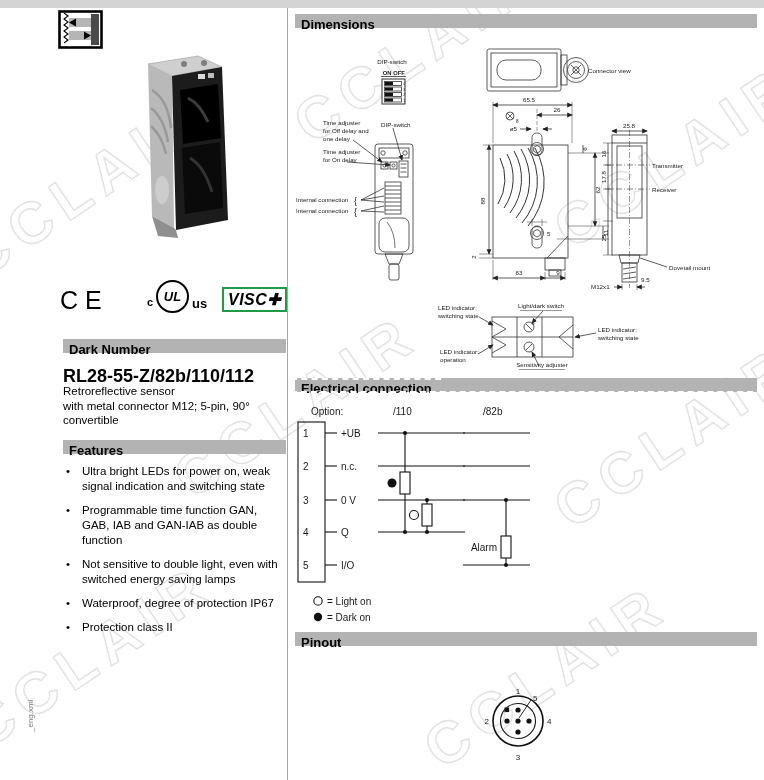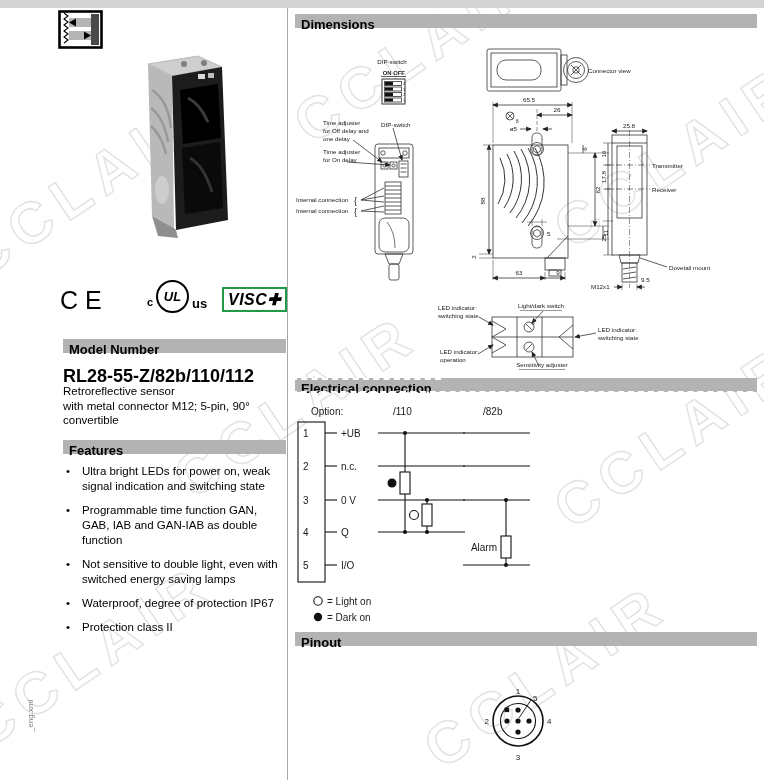--- a/index.html
+++ b/index.html
@@ -95,21 +95,21 @@
   <div class="abs layer ce" style="left:60px; top:286px;">CE</div>
   <div class="abs layer ul-wrap" style="left:156px; top:280px;">
     <div class="ul-circle">UL</div>
     <span class="ul-c">c</span>
     <span class="ul-us">us</span>
   </div>
   <div class="abs layer visco" style="left:222px; top:287px;">
     <span>VISC</span><span>✚</span>
   </div>
 
-  <div class="abs layer hbar hbar-left" style="left:63px; top:339px;">Model Number</div>
+  <div class="abs layer hbar hbar-left" style="left:63px; top:339px;">Dark Number</div>
   <div class="abs layer model-number" style="left:63px; top:366px;">RL28-55-Z/82b/110/112</div>
   <div class="abs layer body-text" style="left:63px; top:384px;">Retroreflective sensor</div>
   <div class="abs layer body-text" style="left:63px; top:399px; width:224px;">with metal connector M12; 5-pin, 90° convertible</div>
 
   <div class="abs layer hbar hbar-left" style="left:63px; top:440px;">Features</div>
   <ul class="abs layer feat-list" style="left:63px; top:464px;">
     <li>
         <span class="bullet">•</span>
         <span>Ultra bright LEDs for power on, weak signal indication and switching state</span>
       </li>

